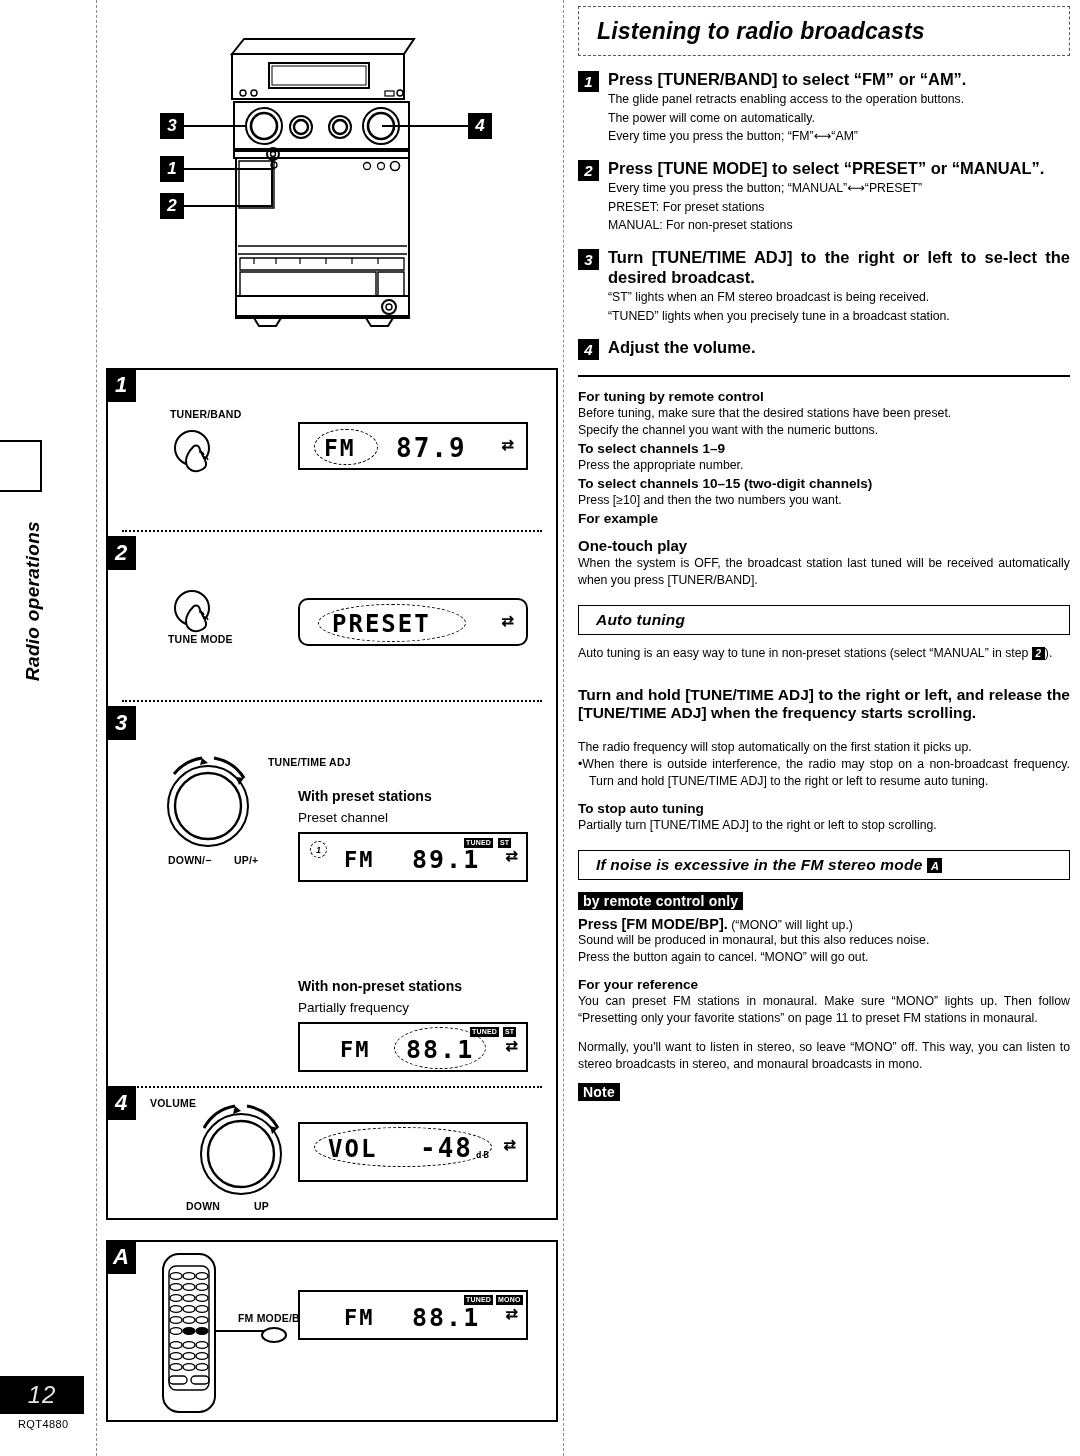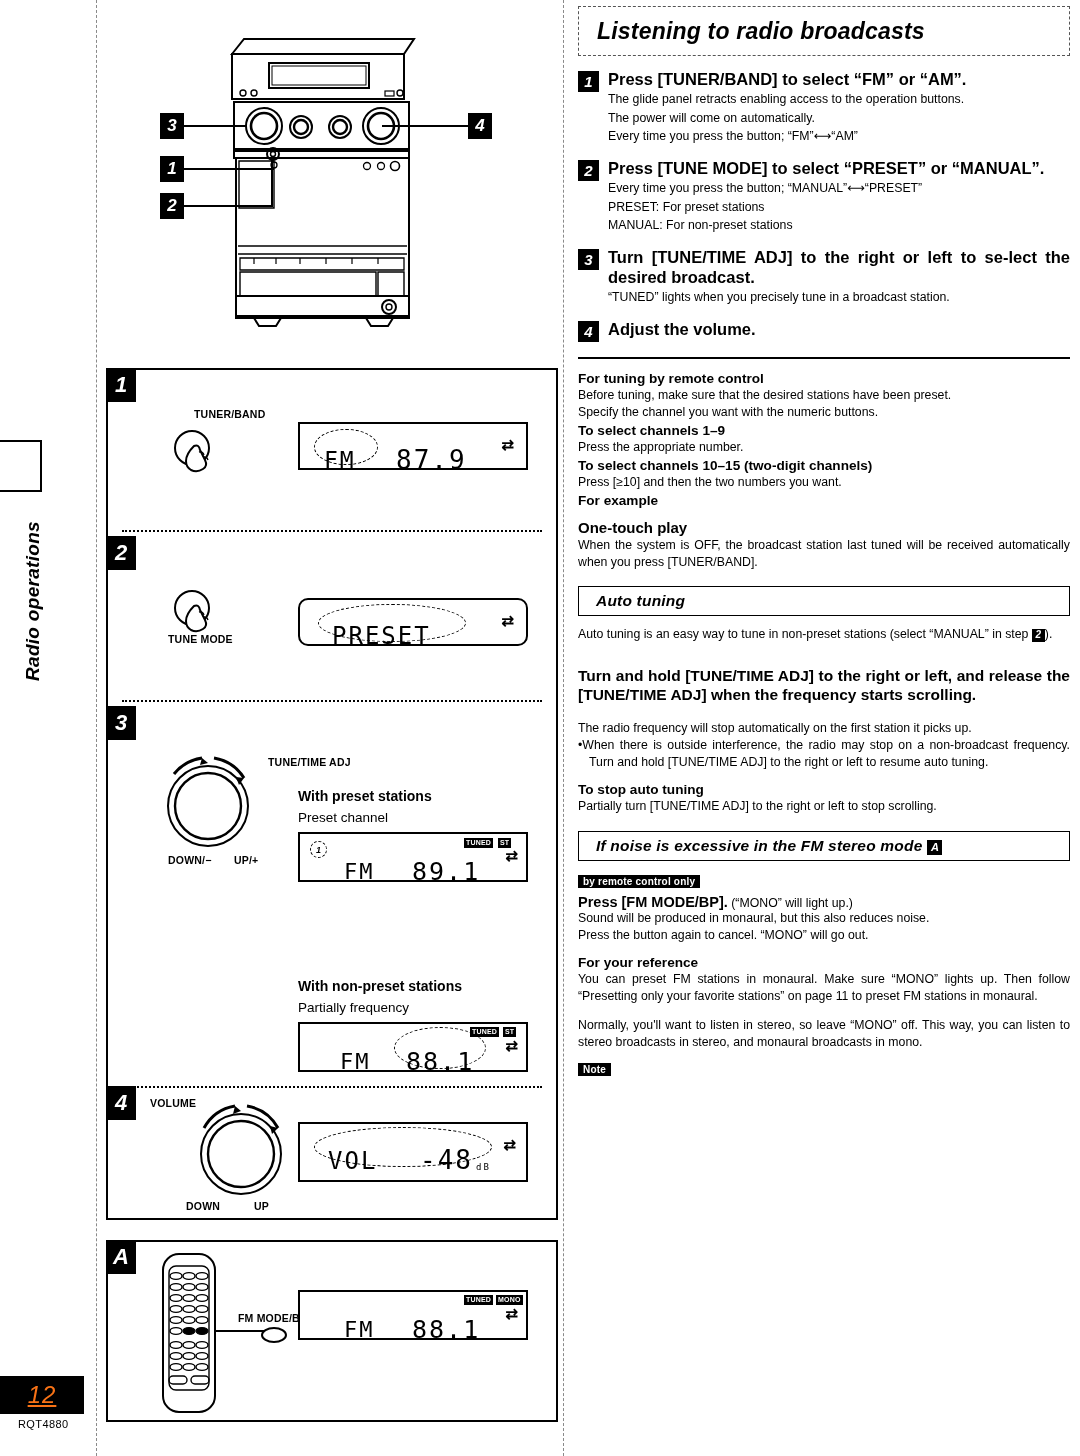--- a/index.html
+++ b/index.html
@@ -42,26 +42,25 @@
     transform-origin:center center;
     font-weight:bold; font-style:italic;
     font-size:19px; letter-spacing:.3px;
     text-align:center;
     white-space:nowrap;
   }
 
   
   #page-number-block { position:absolute; left:0; bottom:26px; width:120px; }
   #page-number-block .num {
-    background:#000; color:#f97316;
+    background:#000; color:#e5e5e5;
     width:84px; height:38px;
     display:flex; align-items:center; justify-content:center;
     font-style:italic; font-size:24px; font-weight:normal;
     letter-spacing:1px;
-    text-decoration:underline;
   }
   #page-number-block .code {
     margin-top:4px; padding-left:18px;
     font-size:11px; letter-spacing:.4px;
   }
 
   
   .badge {
     display:inline-flex; align-items:center; justify-content:center;
     background:#000; color:#fff;
@@ -112,24 +111,23 @@
   .caption-n { position:absolute; font-size:13.5px; }
 
   
   .lcd {
     position:absolute;
     border:2px solid #000; background:#fff;
   }
   .lcd .seg {
     position:absolute;
     font-family:"DejaVu Sans Mono", monospace;
-    font-weight:normal;
+    font-weight:bold;
     letter-spacing:2px;
     white-space:nowrap;
-    margin-top:12px;
   }
   .lcd .ind {
     position:absolute;
     background:#000; color:#fff;
     font-size:7px; font-weight:bold;
     padding:0 2px; line-height:10px;
     letter-spacing:.2px;
   }
   .lcd .arrow {
     position:absolute; font-size:15px; font-weight:bold; line-height:1;
@@ -190,21 +188,21 @@
     padding:5px 0 5px 17px;
     margin:16px 0 10px 0;
     font-size:15.5px; font-weight:bold; font-style:italic;
     letter-spacing:.2px;
   }
   .boxhead .inline-badge { margin-left:5px; }
 
   .tagblk {
     display:inline-block;
     background:#000; color:#fff;
-    font-size:10px; font-weight:bold;
+    font-size:14px; font-weight:bold;
     padding:1px 5px;
     margin:2px 0 6px 0;
     letter-spacing:.2px;
   }
 
   p.lead-bold { font-size:14.5px; font-weight:bold; margin:0; }
   p.lead-bold .reg { font-weight:normal; font-size:12.3px; }
 
   .bullet-p {
     font-size:12.3px; line-height:1.38;
@@ -299,21 +297,21 @@
       <div class="leader" style="left:167px; top:150px; width:2px; height:51px;"></div>
 
       <div class="callout" style="left:364px; top:107px;">4</div>
       <div class="leader" style="left:278px; top:119px; width:88px;"></div>
     </div>
 
     <div class="panel" id="panel-steps">
 
       <div class="badge b-lg panel-badge" style="top:-2px; left:-2px; width:30px; height:34px; font-size:22px;">1</div>
 
-      <div class="ctrl-label" style="left:62px; top:38px;margin-left:24px;">TUNER/BAND</div>
+      <div class="ctrl-label" style="left:62px; top:38px;">TUNER/BAND</div>
 
       <svg style="position:absolute; left:62px; top:56px;" width="62" height="52" viewBox="0 0 62 52">
         <g fill="#fff" stroke="#000" stroke-width="2">
           <circle cx="22" cy="22" r="17"></circle>
           <path d="M24 20 q5 -2 6 4 l5 10 q3 6 -2 9 q-6 4 -12 1 q-5 -3 -5 -9 q0 -7 8 -15 Z"></path>
           <path d="M29 26 q4 -1 5 3" stroke-width="1.3" fill="none"></path>
           <path d="M33 31 q4 -1 5 3" stroke-width="1.3" fill="none"></path>
         </g>
       </svg>
 
@@ -501,20 +499,21 @@
         <div class="step-sub">PRESET:  For preset stations</div>
         <div class="step-sub">MANUAL: For non-preset stations</div>
       </div>
     </div>
 
     
     <div class="step">
       <div class="badge b-md">3</div>
       <div class="step-body">
         <div class="step-head">Turn [TUNE/TIME ADJ] to the right or left to se-lect the desired broadcast.</div>
+        <div class="step-sub j">“ST” lights when an FM stereo broadcast is being received.</div>
         <div class="step-sub j">“TUNED” lights when you precisely tune in a broadcast station.</div>
       </div>
     </div>
 
     
     <div class="step">
       <div class="badge b-md">4</div>
       <div class="step-body">
         <div class="step-head">Adjust the volume.</div>
       </div>

